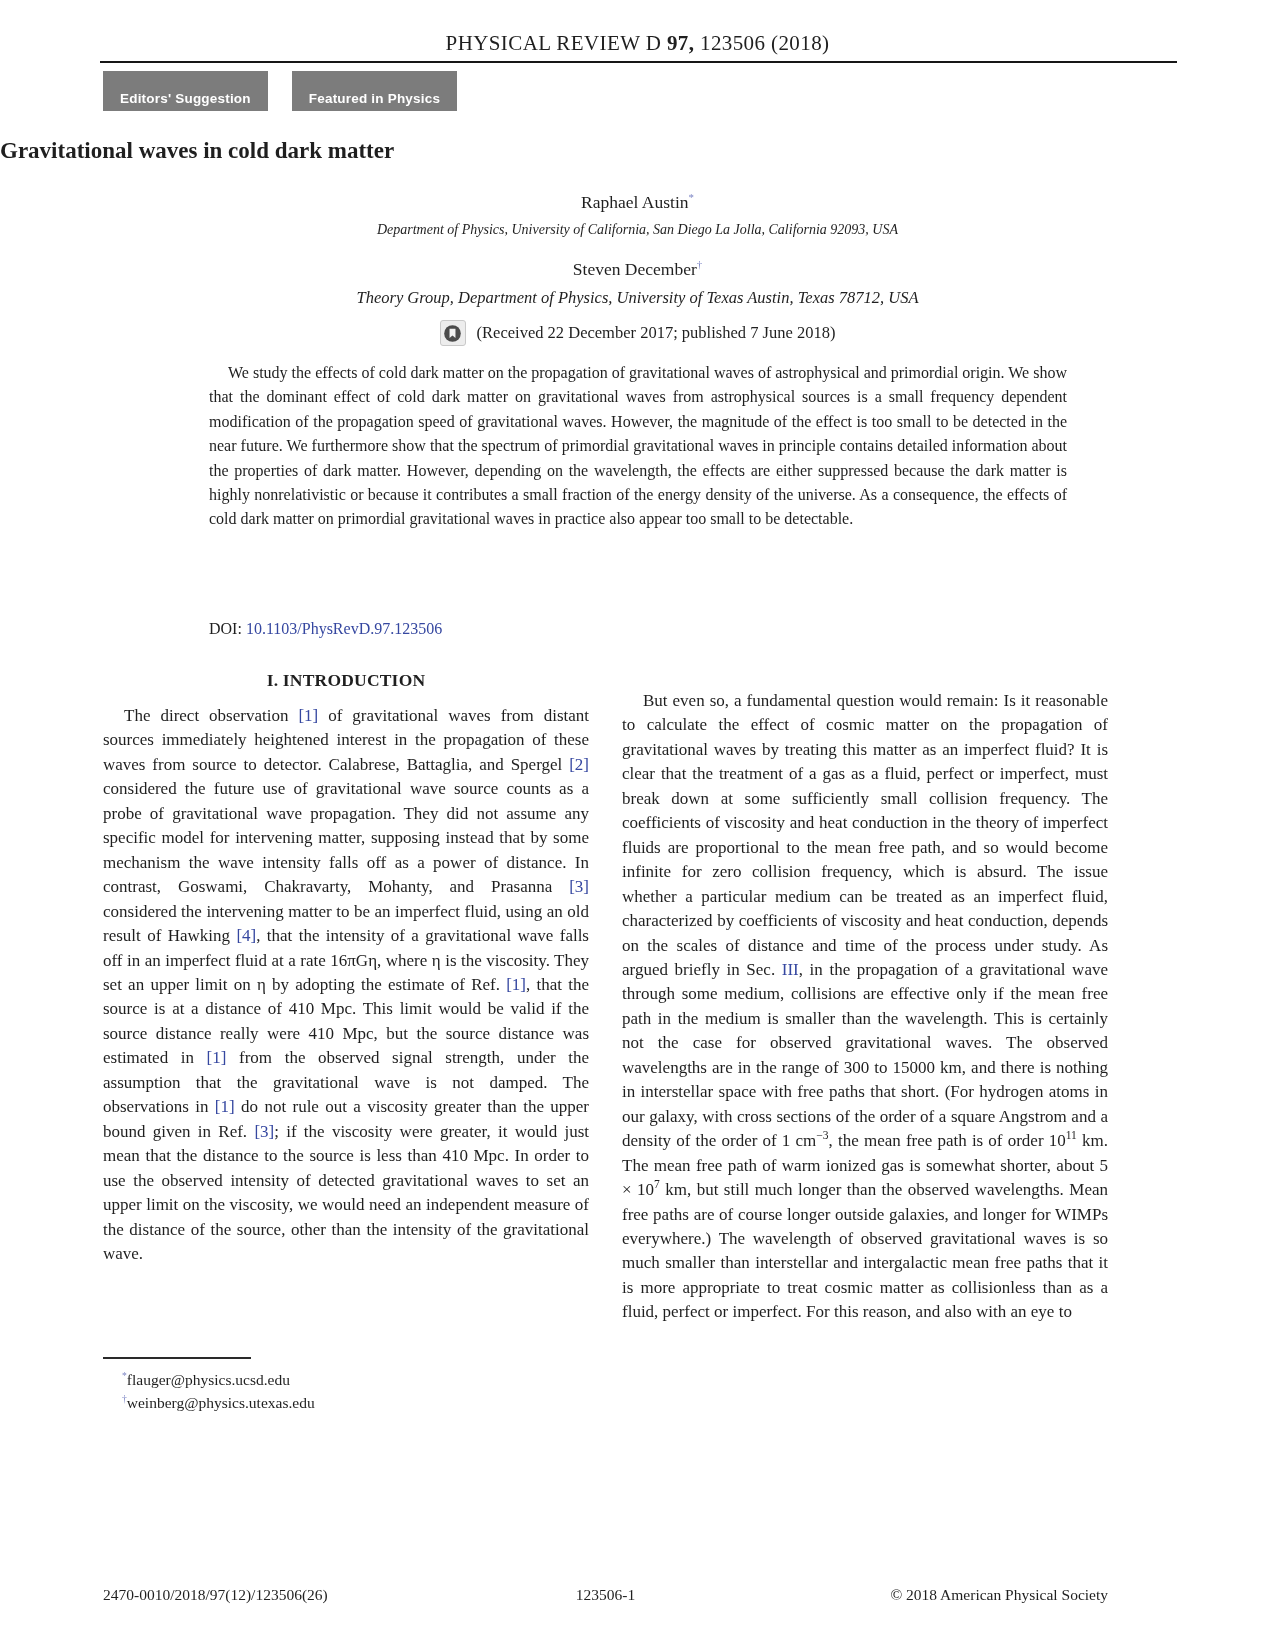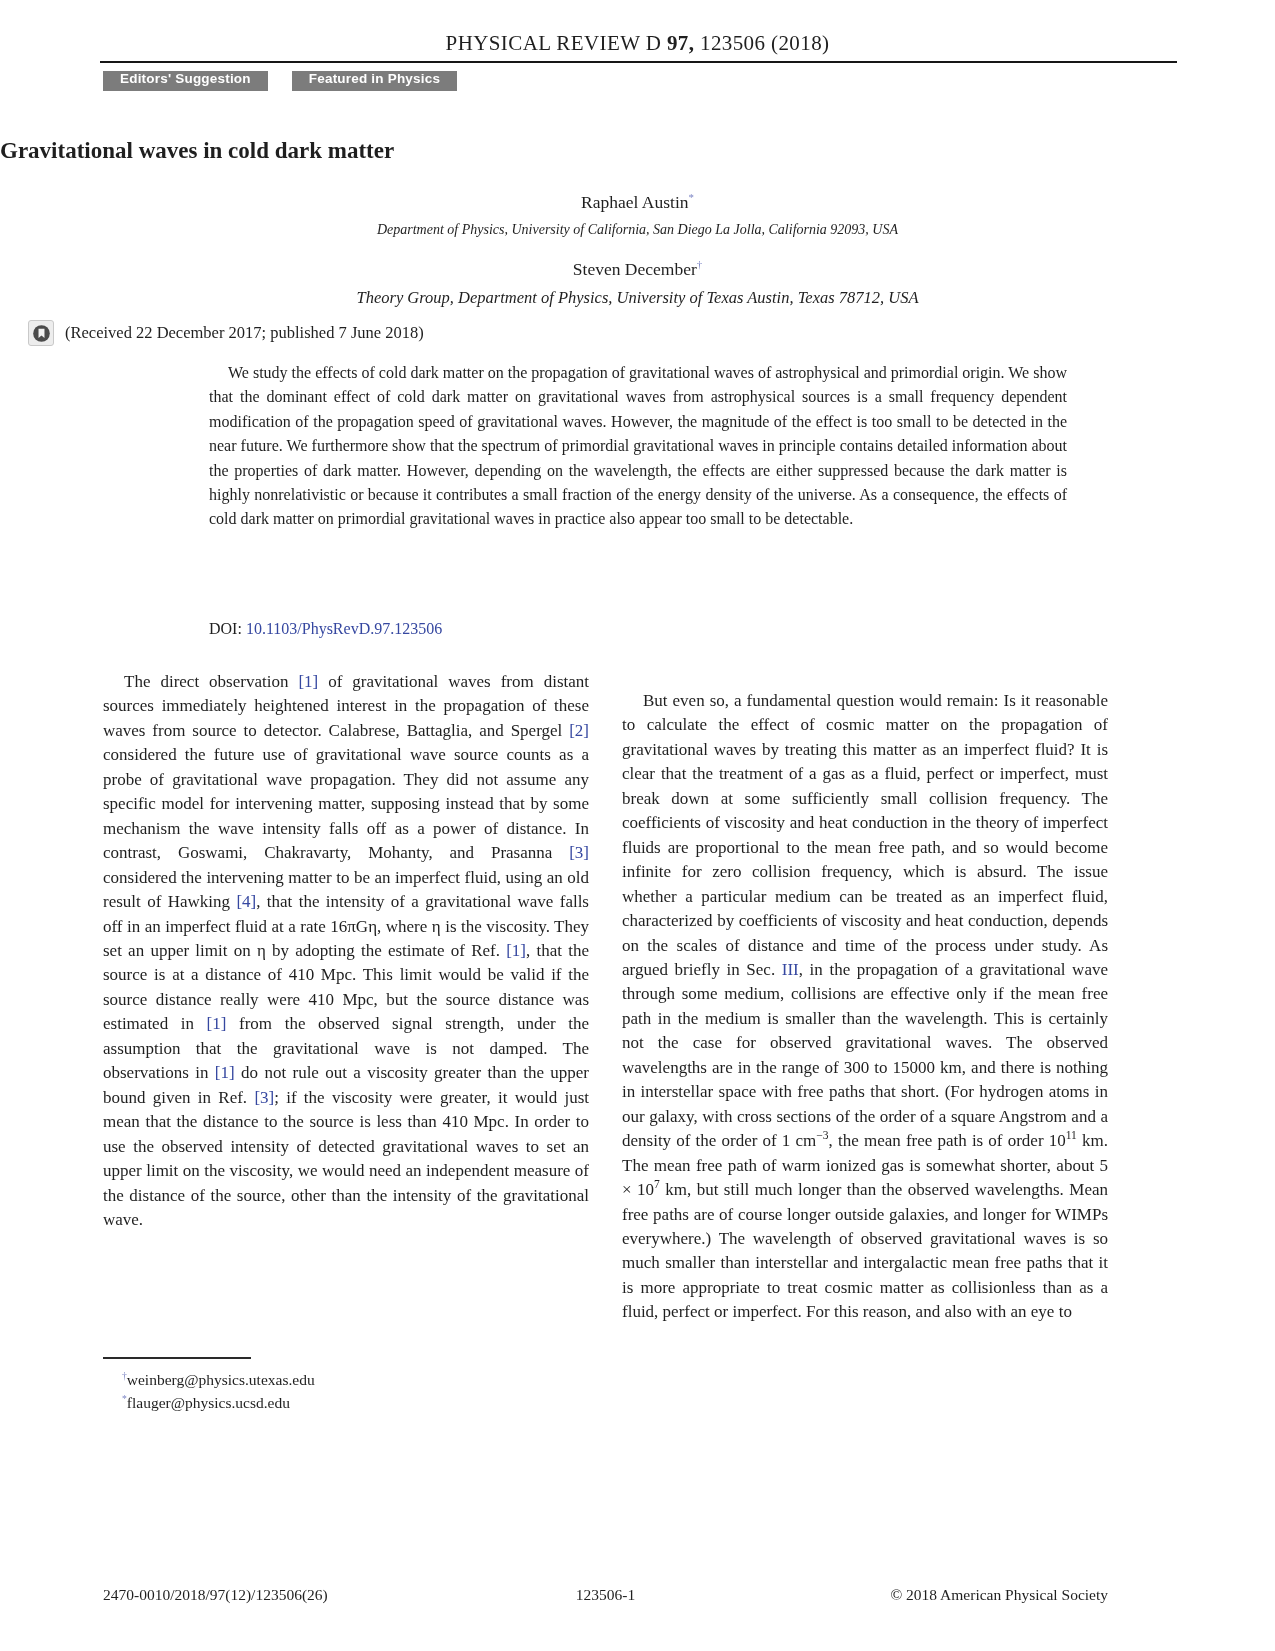--- a/index.html
+++ b/index.html
@@ -19,43 +19,42 @@
   }
   .journal-line .vol { font-weight:bold; }
   .header-rule {
     position:absolute; top:61px; left:100px; width:1077px; height:2.4px;
     background:#161616;
   }
   .badges { position:absolute; top:71px; left:103px; display:flex; gap:24px; }
   .badge {
     background:var(--badge-gray, #7c7c7c); color:#fff;
     font-family:"Liberation Sans", sans-serif; font-weight:bold;
-    font-size:13.5px; padding:0 17px 5px; letter-spacing:.2px;
+    font-size:13.5px; padding:20px 17px 5px; letter-spacing:.2px;
     cursor:pointer;
   }
 
   
   .paper-title {
     position:absolute; top:138px; left:0; width:100%;
     font-size:23px; font-weight:bold;
   }
   .center-line { position:absolute; left:0; width:100%; text-align:center; }
   .author-name { top:192px; font-size:17.5px; }
   .affiliation-1 { top:222px; font-size:14px; font-style:italic; }
   .author-name-2 { top:259px; font-size:17.5px; }
   .affiliation-2 { top:288px; font-size:16.5px; font-style:italic; }
   .marker {
     color:var(--marker-blue, #7b84c4);
     vertical-align:super; font-size:62%; line-height:0; cursor:pointer;
   }
   .received-line {
     position:absolute; top:320px; left:0; width:100%;
-    display:flex; align-items:center; justify-content:flex-start; gap:11px;
+    display:flex; align-items:center; justify-content:center; gap:11px;
     font-size:16.5px;
-    padding-left:28px;
   }
   .crossmark {
     display:inline-flex; align-items:center; justify-content:center;
     width:26px; height:26px; background:#ededed;
     border:1px solid #c9c9c9; border-radius:3px; cursor:pointer;
   }
 
   
   .abstract {
     position:absolute; top:361px; left:209px; width:858px;
@@ -137,34 +136,35 @@
 </div>
 
 <div class="abstract">We study the effects of cold dark matter on the propagation of gravitational waves of astrophysical and primordial origin. We show that the dominant effect of cold dark matter on gravitational waves from astrophysical sources is a small frequency dependent modification of the propagation speed of gravitational waves. However, the magnitude of the effect is too small to be detected in the near future. We furthermore show that the spectrum of primordial gravitational waves in principle contains detailed information about the properties of dark matter. However, depending on the wavelength, the effects are either suppressed because the dark matter is highly nonrelativistic or because it contributes a small fraction of the energy density of the universe. As a consequence, the effects of cold dark matter on primordial gravitational waves in practice also appear too small to be detectable.</div>
 
 <div class="doi-line">
   <span>DOI:</span>
   <span class="link">10.1103/PhysRevD.97.123506</span>
 </div>
 
 <div class="col-left">
+  <div class="section-heading">I. INTRODUCTION</div>
   <p class="body-par">The direct observation <span class="cite">[1]</span> of gravitational waves from distant sources immediately heightened interest in the propagation of these waves from source to detector. Calabrese, Battaglia, and Spergel <span class="cite">[2]</span> considered the future use of gravitational wave source counts as a probe of gravitational wave propagation. They did not assume any specific model for intervening matter, supposing instead that by some mechanism the wave intensity falls off as a power of distance. In contrast, Goswami, Chakravarty, Mohanty, and Prasanna <span class="cite">[3]</span> considered the intervening matter to be an imperfect fluid, using an old result of Hawking <span class="cite">[4]</span>, that the intensity of a gravitational wave falls off in an imperfect fluid at a rate 16<span class="it">πGη</span>, where <span class="it">η</span> is the viscosity. They set an upper limit on <span class="it">η</span> by adopting the estimate of Ref. <span class="cite">[1]</span>, that the source is at a distance of 410 Mpc. This limit would be valid if the source distance really were 410 Mpc, but the source distance was estimated in <span class="cite">[1]</span> from the observed signal strength, under the assumption that the gravitational wave is <span class="it">not</span> damped. The observations in <span class="cite">[1]</span> do not rule out a viscosity greater than the upper bound given in Ref. <span class="cite">[3]</span>; if the viscosity were greater, it would just mean that the distance to the source is less than 410 Mpc. In order to use the observed intensity of detected gravitational waves to set an upper limit on the viscosity, we would need an independent measure of the distance of the source, other than the intensity of the gravitational wave.</p>
 </div>
 
 <div class="col-right">
   <p class="body-par">But even so, a fundamental question would remain: Is it reasonable to calculate the effect of cosmic matter on the propagation of gravitational waves by treating this matter as an imperfect fluid? It is clear that the treatment of a gas as a fluid, perfect or imperfect, must break down at some sufficiently small collision frequency. The coefficients of viscosity and heat conduction in the theory of imperfect fluids are proportional to the mean free path, and so would become infinite for zero collision frequency, which is absurd. The issue whether a particular medium can be treated as an imperfect fluid, characterized by coefficients of viscosity and heat conduction, depends on the scales of distance and time of the process under study. As argued briefly in Sec. <span class="cite">III</span>, in the propagation of a gravitational wave through some medium, collisions are effective only if the mean free path in the medium is smaller than the wavelength. This is certainly not the case for observed gravitational waves. The observed wavelengths are in the range of 300 to 15000 km, and there is nothing in interstellar space with free paths that short. (For hydrogen atoms in our galaxy, with cross sections of the order of a square Angstrom and a density of the order of 1 cm<span class="sup">−3</span>, the mean free path is of order 10<span class="sup">11</span> km. The mean free path of warm ionized gas is somewhat shorter, about 5 × 10<span class="sup">7</span> km, but still much longer than the observed wavelengths. Mean free paths are of course longer outside galaxies, and longer for WIMPs everywhere.) The wavelength of observed gravitational waves is so much smaller than interstellar and intergalactic mean free paths that it is more appropriate to treat cosmic matter as collisionless than as a fluid, perfect or imperfect. For this reason, and also with an eye to</p>
 </div>
 
 <div class="footnote-rule"></div>
 <div class="footnotes">
   <div class="footnote">
-    <span class="marker">†</span><span class="email">weinberg@physics.utexas.edu</span>
+    <span class="marker">*</span><span class="email">flauger@physics.ucsd.edu</span>
   </div>
   <div class="footnote">
-    <span class="marker">*</span><span class="email">flauger@physics.ucsd.edu</span>
+    <span class="marker">†</span><span class="email">weinberg@physics.utexas.edu</span>
   </div>
 </div>
 
 <div class="page-footer">
   <span>2470-0010/2018/97(12)/123506(26)</span>
   <span class="footer-center">123506-1</span>
   <span class="footer-right">© 2018 American Physical Society</span>
 </div>
 
 </body></html>

